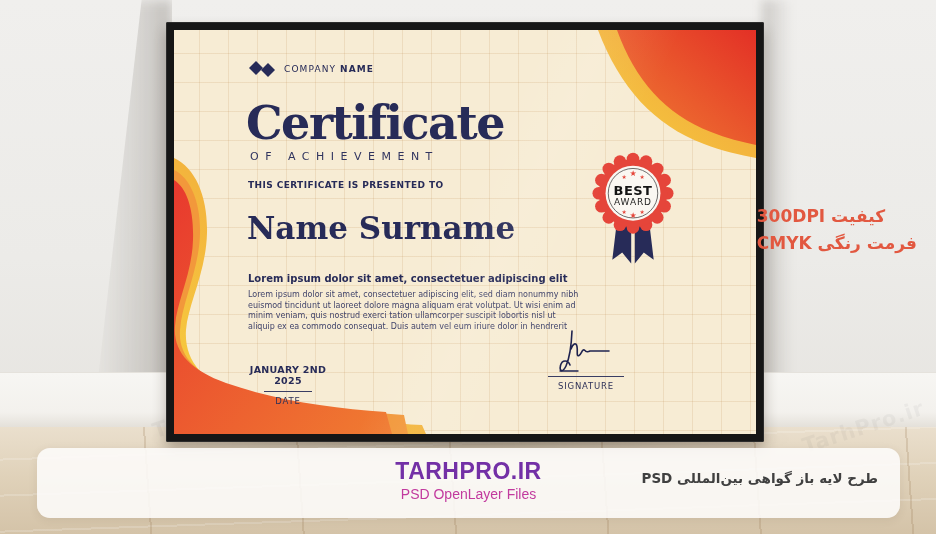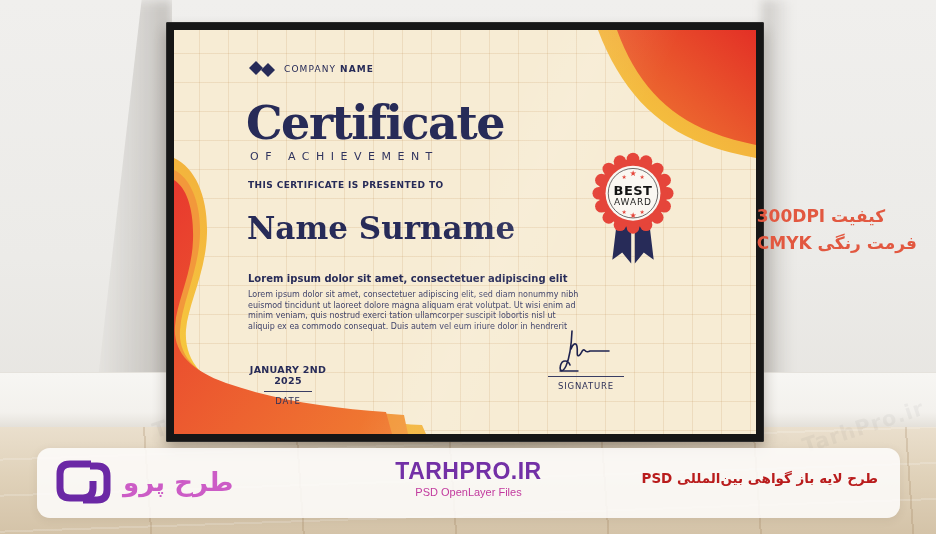--- a/index.html
+++ b/index.html
@@ -71,24 +71,24 @@
 
   
   .footer-strip{position:absolute;left:37px;top:448px;width:863px;height:70px;border-radius:13px;
         background:rgba(253,252,250,0.88);box-shadow:0 2px 8px rgba(90,70,50,0.10);}
   .f-left{position:absolute;left:12px;top:6px;display:flex;align-items:center;gap:8px;}
   .brand-fa{font-size:26px;font-weight:700;color:#cc5cc6;direction:rtl;
         font-family:"DejaVu Sans",sans-serif;}
   .f-center{position:absolute;left:50%;top:10px;transform:translateX(-50%);text-align:center;}
   .site{font-size:23px;font-weight:700;letter-spacing:0.5px;color:#7330a6;
         font-family:"Liberation Sans","DejaVu Sans",sans-serif;}
-  .tagline{font-size:11px;font-weight:500;color:#c23a9e;margin-top:1px;
+  .tagline{font-size:14px;font-weight:500;color:#c23a9e;margin-top:1px;
         font-family:"Liberation Sans","DejaVu Sans",sans-serif;}
   .f-right{position:absolute;right:22px;top:22px;direction:rtl;font-size:13.5px;font-weight:700;
-        color:#b91c1c;font-family:"DejaVu Sans",sans-serif;}
+        color:#404040;font-family:"DejaVu Sans",sans-serif;}
 </style>
 </head>
 <body>
 
 <div class="scene">
   <div class="wall">
     <div class="wall-shadow-left"></div>
     <div class="wall-shadow-right"></div>
   </div>
   <div class="baseboard"></div>
@@ -206,26 +206,19 @@
       <div class="glare"></div>
     </div>
   </div>
 
   <div class="spec-notes">
     <div>کیفیت 300DPI</div>
     <div>فرمت رنگی CMYK</div>
   </div>
 
   <div class="footer-strip">
-    <div class="f-left">
-      <svg width="66" height="56" viewBox="0 0 66 56">
-        <path d="M42,10 H21 Q11,10 11,20 V34 Q11,44 21,44 H34 Q44,44 44,34 V27" fill="none" stroke="#6b28a5" stroke-width="7"></path>
-        <path d="M34,46 H48 Q58,46 58,36 V22 Q58,12 48,12 H41" fill="none" stroke="#6b28a5" stroke-width="7"></path>
-      </svg>
-      <div class="brand-fa">طرح پرو</div>
-    </div>
     <div class="f-center">
       <div class="site">TARHPRO.IR</div>
       <div class="tagline">PSD OpenLayer Files</div>
     </div>
     <div class="f-right">طرح لایه باز گواهی بین‌المللی PSD</div>
   </div>
 </div>
 
 </body></html>

